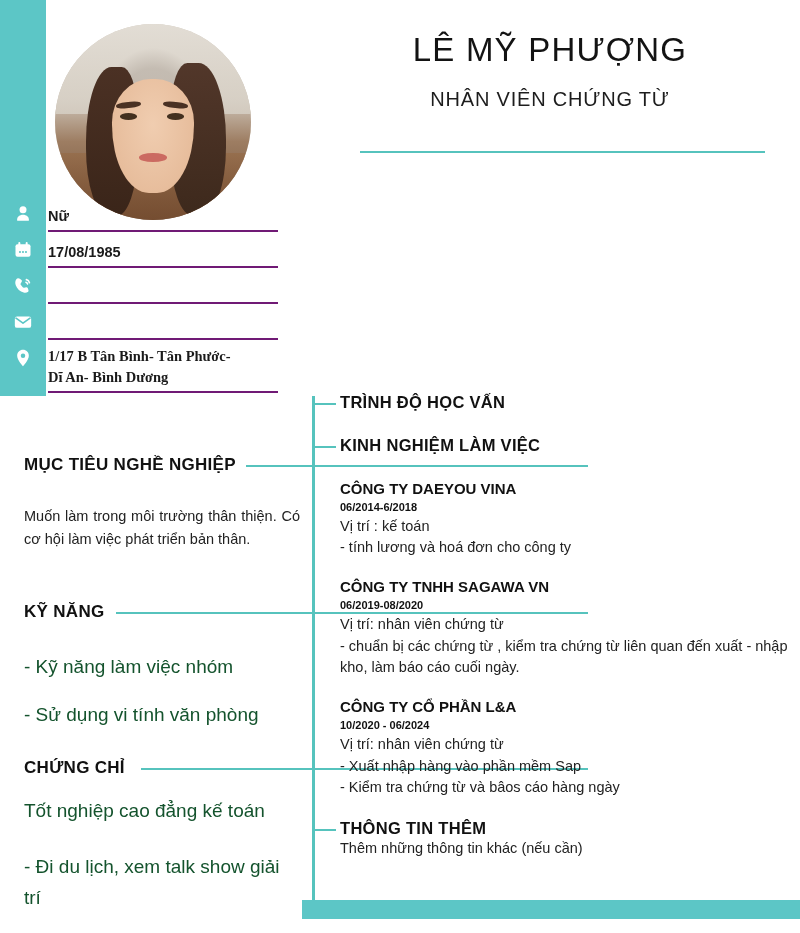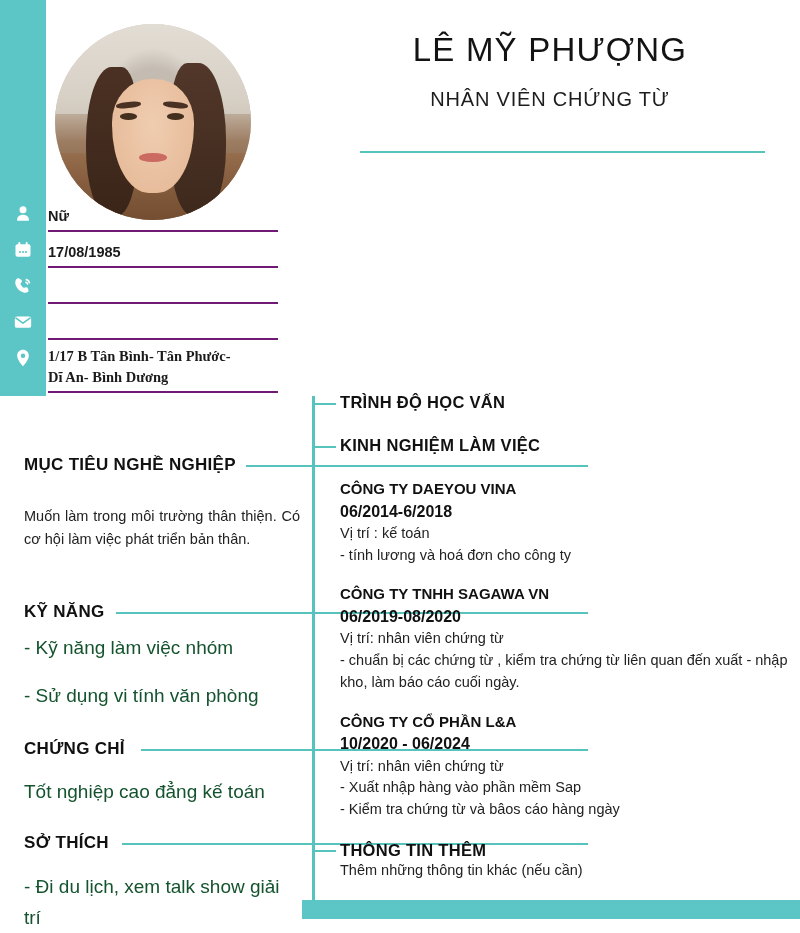--- a/index.html
+++ b/index.html
@@ -262,21 +262,21 @@
     height: 2px;
     background: #56c3bd;
   }
   .job-name {
     font-size: 15px;
     font-weight: bold;
     color: #111;
     line-height: 1.45;
   }
   .job-date {
-    font-size: 16px;
+    font-size: 11px;
     font-weight: bold;
     color: #111;
     line-height: 1.45;
   }
   .job-line {
     font-size: 14.5px;
     color: #222;
     line-height: 1.5;
   }
 
@@ -378,37 +378,33 @@
   <div class="rail"></div>
 
   <div class="left-col">
 
     <div class="l-head" style="margin-bottom:30px;">
       <span>MỤC TIÊU NGHỀ NGHIỆP</span>
       <span class="connector" style="left:222px;"></span>
     </div>
     <div class="l-body" style="margin-bottom:50px;">Muốn làm trong môi trường thân thiện. Có cơ hội làm việc phát triển bản thân.</div>
 
-    <div class="l-head" style="margin-bottom:11px;">
+    <div class="l-head" style="margin-bottom:30px;">
       <span>KỸ NĂNG</span>
       <span class="connector" style="left:92px;"></span>
     </div>
     <div class="l-item" style="margin-bottom:18px;">- Kỹ năng làm việc nhóm</div>
     <div class="l-item" style="margin-bottom:27px;">- Sử dụng vi tính văn phòng</div>
 
     <div class="l-head" style="margin-bottom:18px;">
       <span>CHỨNG CHỈ</span>
       <span class="connector" style="left:117px;"></span>
     </div>
     <div class="l-item" style="margin-bottom:26px;">Tốt nghiệp cao đẳng kế toán</div>
 
-    <div class="l-head" style="margin-bottom:19px;">
-      <span>SỞ THÍCH</span>
-      <span class="connector" style="left:98px;"></span>
-    </div>
     <div class="l-item">- Đi du lịch, xem talk show giải trí</div>
 
   </div>
 
   <div class="right-col">
 
     <div class="r-head" style="margin-bottom:24px;">
       <span class="tick"></span>
       <span>TRÌNH ĐỘ HỌC VẤN</span>
     </div>

